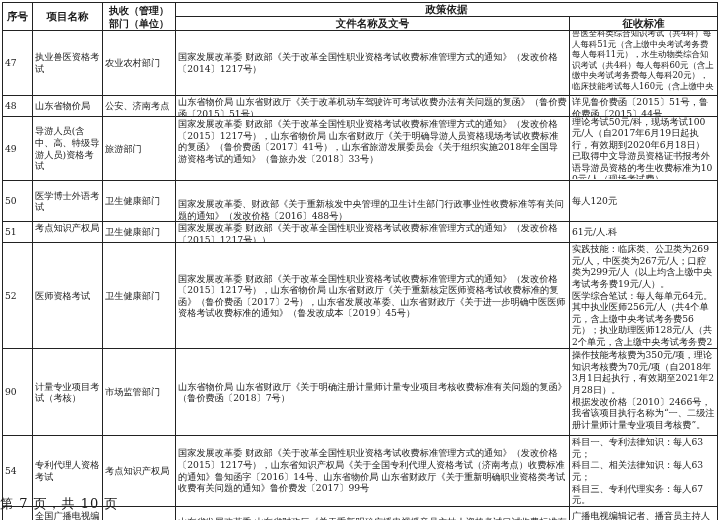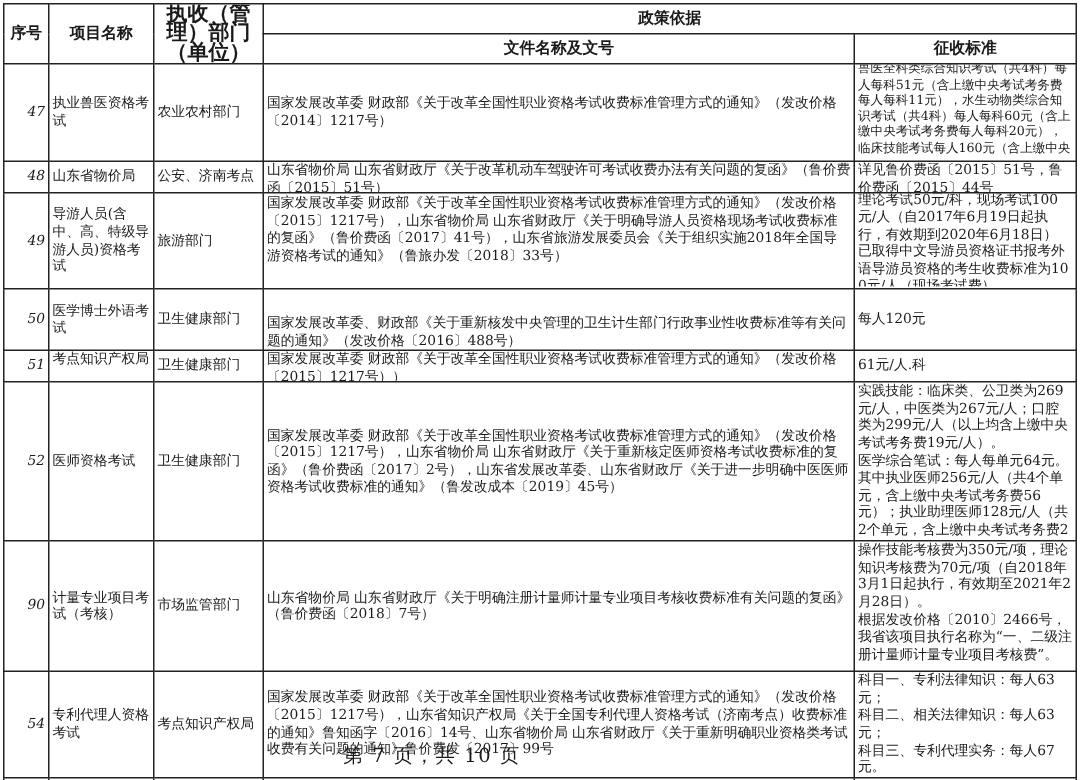--- a/index.html
+++ b/index.html
@@ -23,30 +23,30 @@
     overflow: hidden;
     word-break: break-all;
   }
   table.fees th {
     font-family: "DejaVu Sans", "Liberation Sans", sans-serif;
     font-weight: bold;
     font-size: 10.5px;
     line-height: 13px;
     text-align: center;
   }
-  table.fees th.hdr-col { font-size: 14px; }
-  td.no { text-align: right; font-style: italic; }
+  table.fees th.hdr-col { font-size: 10px; }
+  td.no { text-align: left; }
   td.fee { border-left: 2px solid #222; }
   th.fee-h { border-left: 2px solid #222; }
   td.name { border-left: 2px solid #555; }
   tr.h1 { height: 14px; }
   tr.h2 { height: 14px; }
   .footer {
     position: absolute; left: 0; width: 576px; top: 495px;
-    text-align: center;
+    text-align: left;
     font-family: "DejaVu Serif", "Liberation Serif", serif;
     font-size: 13px;
     letter-spacing: 1px;
   }
 </style>
 </head>
 <body>
 
 <table class="fees">
   <colgroup>

